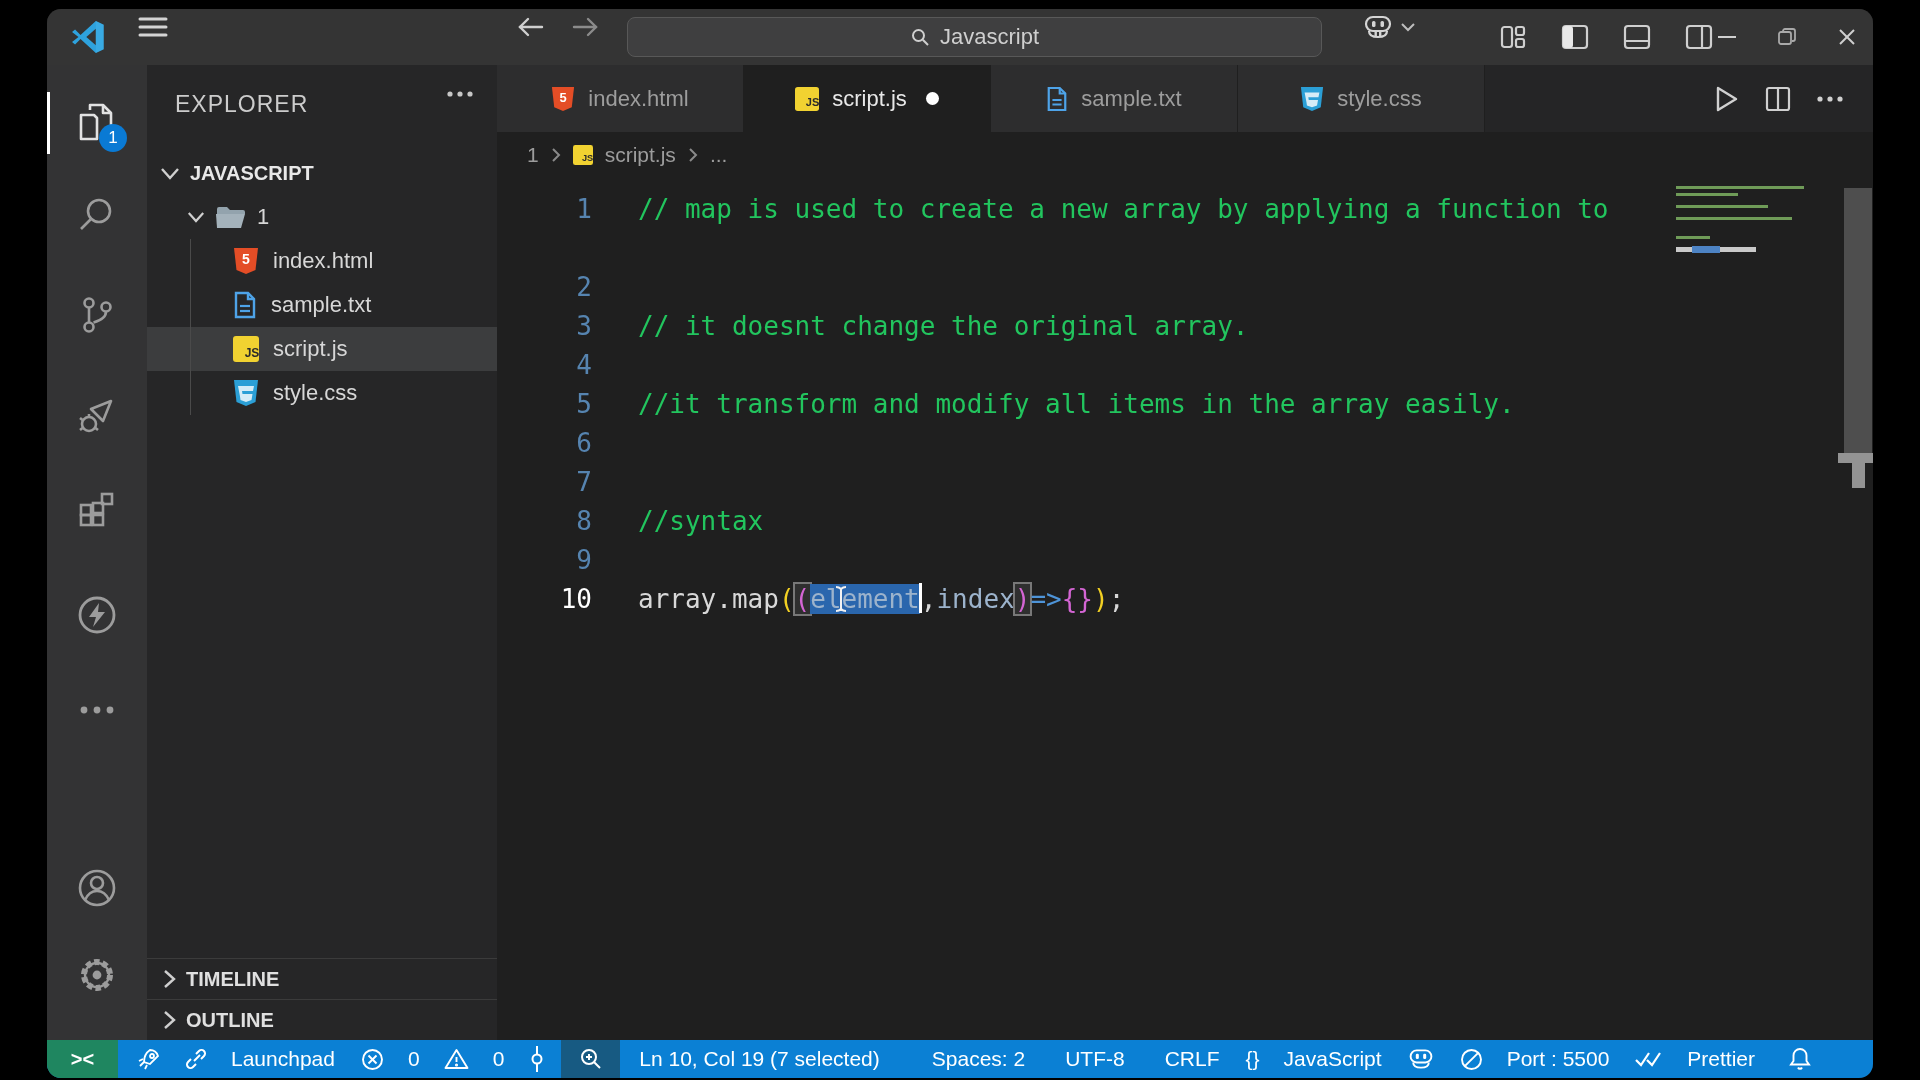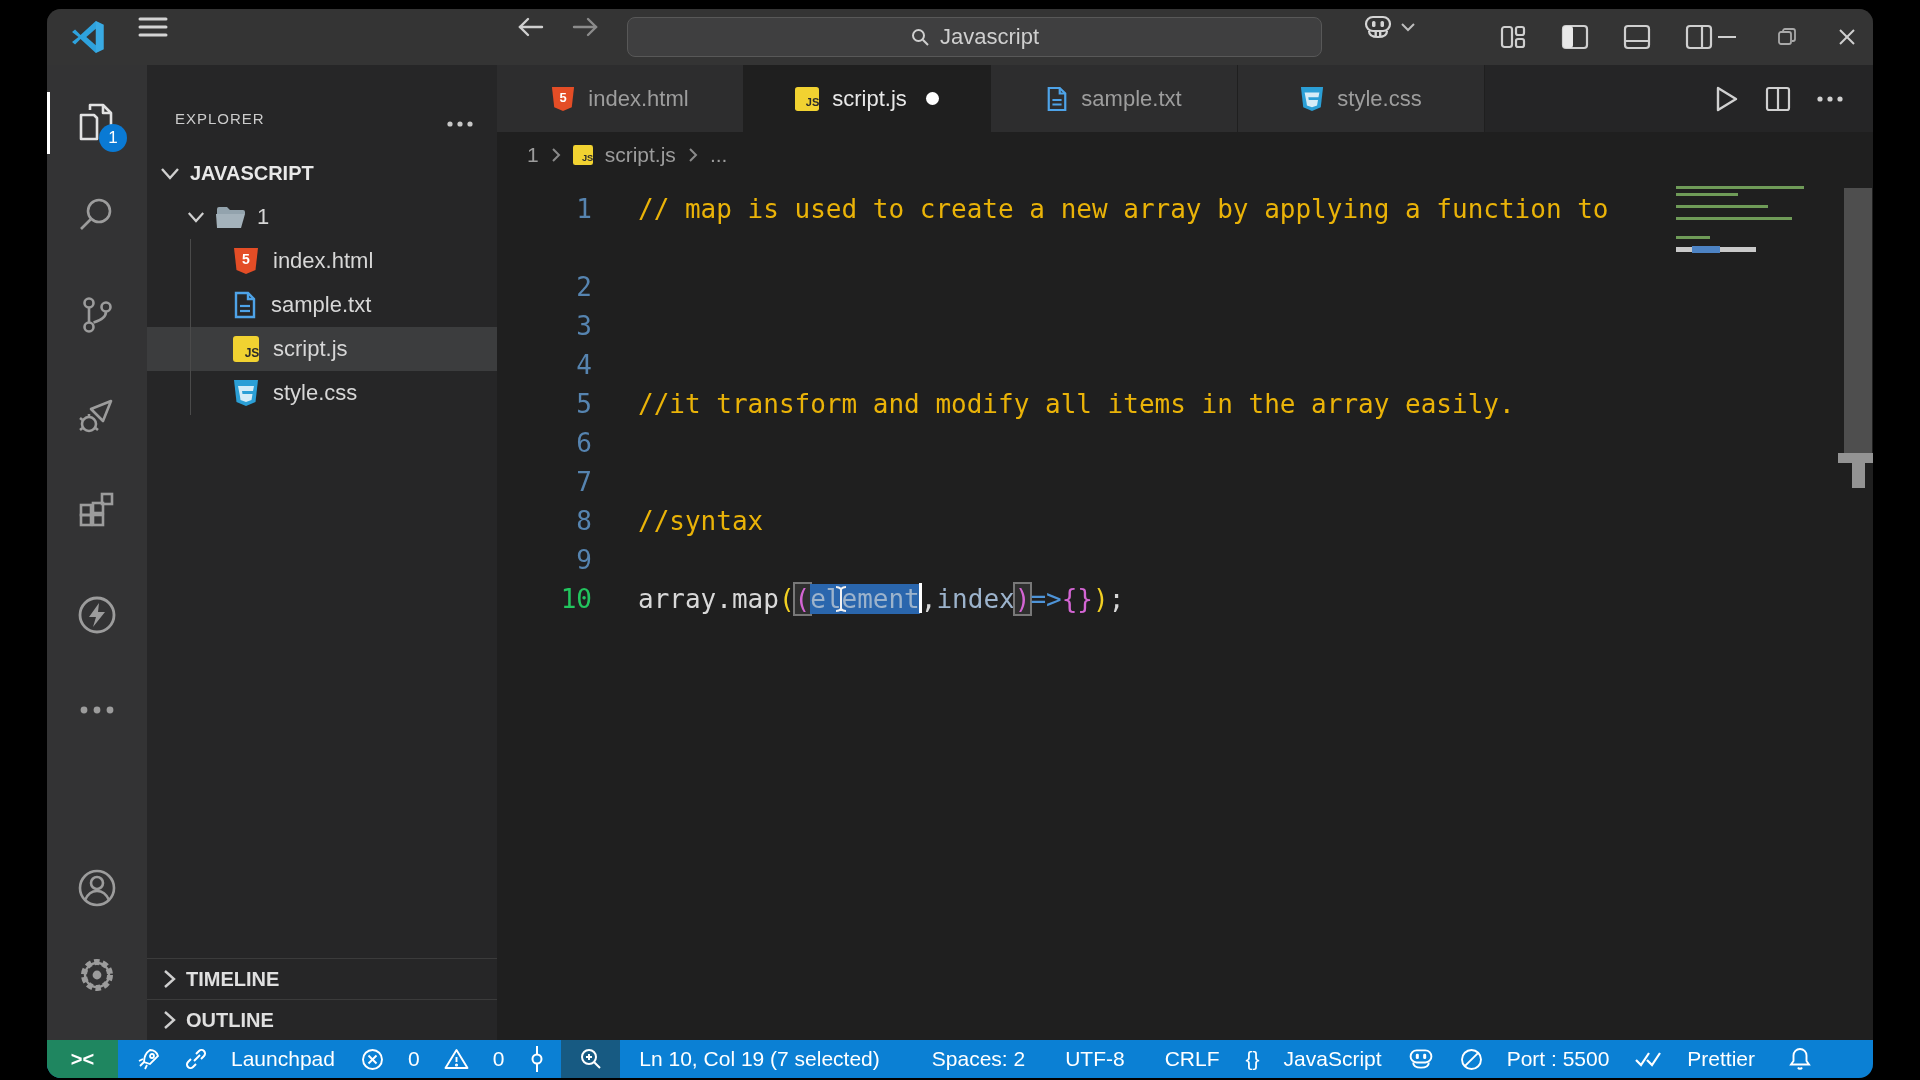--- a/index.html
+++ b/index.html
@@ -28,22 +28,22 @@
   
   .activitybar { width:100px; background:#333334; position:relative; flex:0 0 auto; }
   .ab-item { position:absolute; left:14px; width:72px; height:72px;
     display:flex; align-items:center; justify-content:center; cursor:pointer; }
   .ab-active-ind { position:absolute; left:0; width:3px; height:62px; background:#fff; top:26px; }
   .badge { position:absolute; right:6px; bottom:6px; width:28px; height:28px; border-radius:50%;
     background:#0a7ad4; color:#fff; font-size:17px; display:flex; align-items:center; justify-content:center; }
 
   
   .sidebar { width:350px; background:#262627; display:flex; flex-direction:column; padding-top:26px; flex:0 0 auto; }
-  .sb-header { height:36px; display:flex; align-items:flex-end; padding:0 24px 0 28px; color:#cccccc;
-    font-size:15px; letter-spacing:1px; }
+  .sb-header { height:36px; display:flex; align-items:flex-start; padding:0 24px 0 28px; color:#cccccc;
+    font-size:23px; letter-spacing:1px; }
   .sb-header .spacer { flex:1; }
   .sb-tree { margin-top:24px; position:relative; }
   .indent-guide { position:absolute; left:43px; top:88px; width:1px; height:176px; background:#4a4a4a; }
   .row { height:44px; display:flex; align-items:center; font-size:22px; color:#d7d7d7; cursor:pointer; }
   .row.ws { padding-left:13px; gap:10px; font-weight:bold; font-size:20px; color:#e8e8e8; }
   .row.folder { padding-left:40px; gap:10px; }
   .row.file { padding-left:86px; gap:14px; }
   .row.selected { background:#3c3d3e; }
   .sb-bottom { margin-top:auto; }
   .sb-section { height:41px; border-top:1px solid #3b3b3b; display:flex; align-items:center;
@@ -57,23 +57,23 @@
   .tab.active { background:#1f1f1f; color:#e8e8e8; }
   .mod-dot { width:13px; height:13px; border-radius:50%; background:#fff; margin-left:6px; }
   .ed-actions { position:absolute; right:0; top:0; height:67px; display:flex; align-items:center; gap:26px; padding-right:30px; }
   .breadcrumb { height:46px; display:flex; align-items:center; padding-left:30px; gap:12px;
     color:#9c9c9c; font-size:21px; flex:0 0 auto; }
   .bc-item { cursor:pointer; }
   .code-area { flex:1; position:relative; padding-top:12px; font-family:"DejaVu Sans Mono", monospace;
     font-size:26px; overflow:hidden; }
   .code-row { display:flex; height:39px; line-height:39px; }
   .gutter { width:95px; text-align:right; color:#5684b0; flex:0 0 auto; }
-  .gutter.active { color:#22c55e; }
+  .gutter.active { color:#ffffff; }
   .linetext { padding-left:46px; white-space:pre; }
-  .tok-comment { color:#eab308; }
+  .tok-comment { color:#22c55e; }
   .tok-plain { color:#d8d8d8; }
   .tok-param { color:#9cb3cc; }
   .tok-arrow { color:#4e94d8; }
   .tok-yellow { color:#f2d023; }
   .tok-magenta { color:#d465d4; }
   .word-hl { background:#41464c; box-shadow:0 0 0 1px #5a5f66; border-radius:3px; }
   .sel { background:#2a66ad; }
   .bbox { box-shadow:0 0 0 2px #787878; background:#2f2f2f; }
   .caret { display:inline-block; width:3px; height:30px; background:#ffffff; vertical-align:-5px; margin:0 -1px; }
 
@@ -427,20 +427,21 @@
             </div>
             <div class="code-row">
               <span class="gutter"></span>
             </div>
             <div class="code-row">
               <span class="gutter">2</span>
               <span class="linetext"></span>
             </div>
             <div class="code-row">
               <span class="gutter">3</span>
+              <span class="linetext"><span class="tok-comment">// it doesnt change the original array.</span></span>
             </div>
             <div class="code-row">
               <span class="gutter">4</span>
               <span class="linetext"></span>
             </div>
             <div class="code-row">
               <span class="gutter">5</span>
               <span class="linetext"><span class="tok-comment">//it transform and modify all items in the array easily.</span></span>
             </div>
             <div class="code-row">

